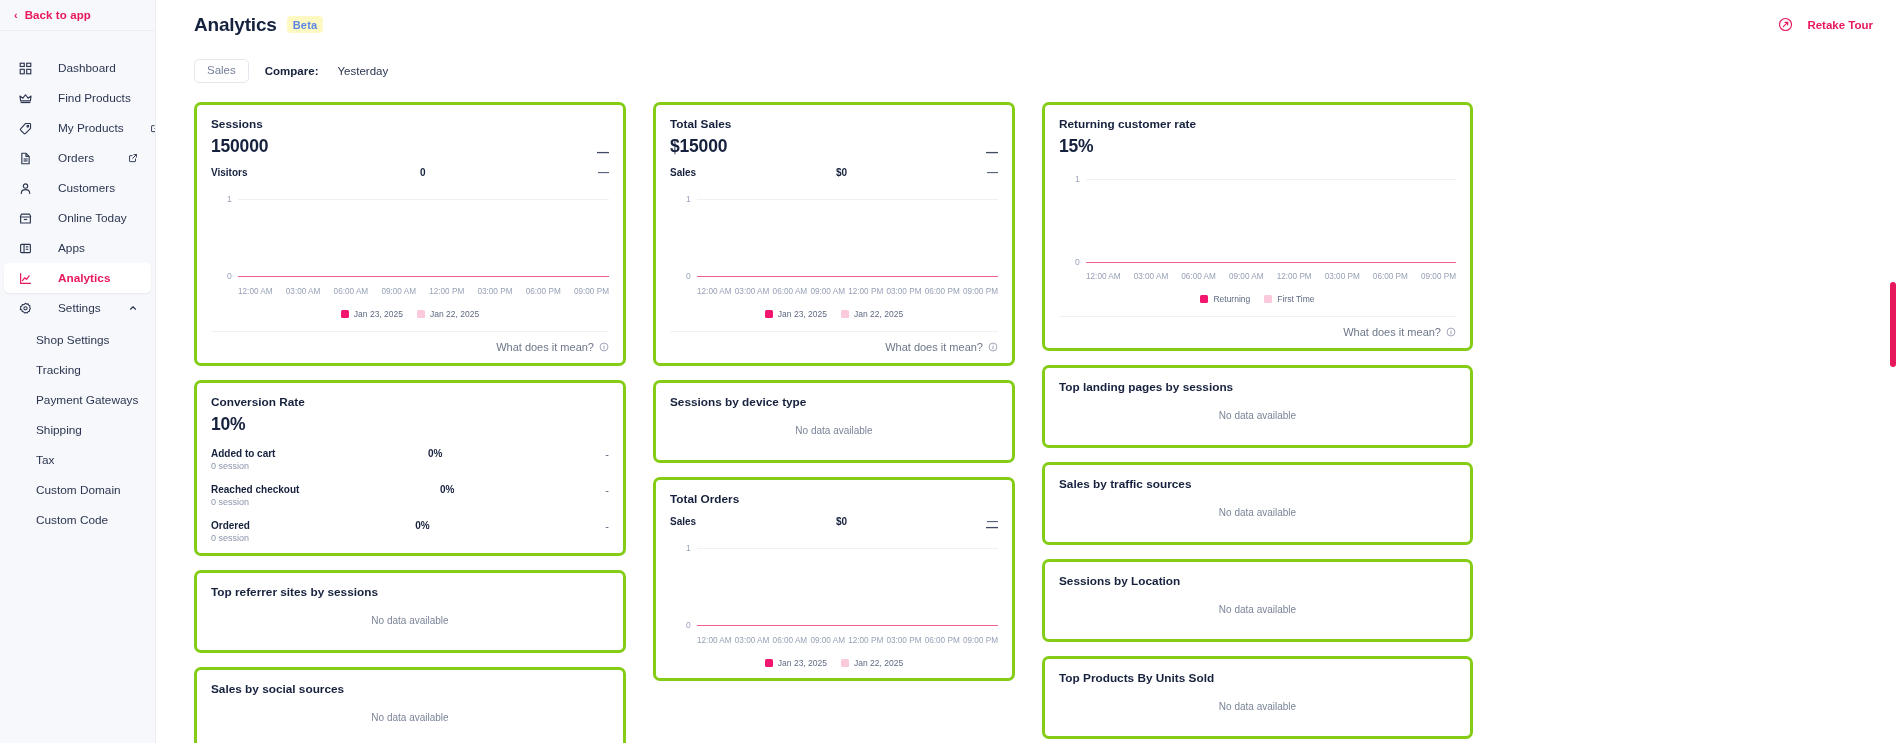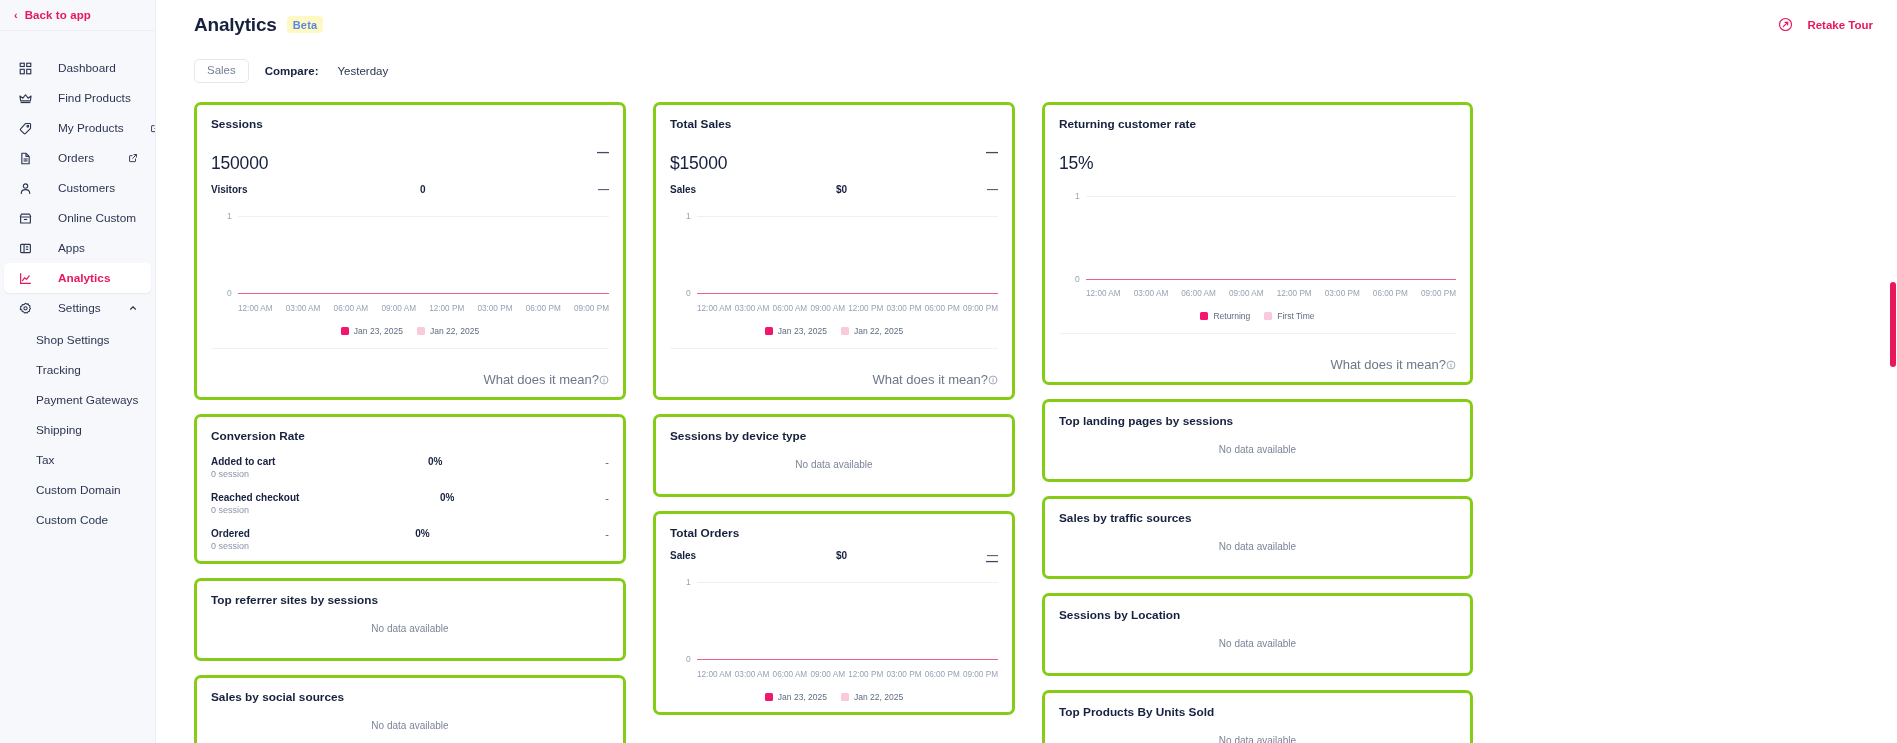--- a/index.html
+++ b/index.html
@@ -95,21 +95,21 @@
   .col { display: flex; flex-direction: column; gap: 14px; }
   .col-1 { width: 432px; }
   .col-2 { width: 362px; }
   .col-3 { width: 431px; }
 
   .card {
     background: #fff; border: 3px solid #84cc16; border-radius: 7px;
     padding: 12px 14px 10px 14px; position: relative;
   }
   .card-title { font-size: 11.8px; font-weight: 700; color: #16213e; }
-  .card-big { font-size: 17.5px; font-weight: 400; color: #16213e; margin-top: 22px; letter-spacing: -.2px; }
+  .card-big { font-size: 17.5px; font-weight: 700; color: #16213e; margin-top: 5px; letter-spacing: -.2px; }
 
   .metric-row {
     display: flex; align-items: center; justify-content: space-between;
     font-size: 10px; color: #16213e; font-weight: 700; margin-top: 9px;
   }
   .metric-row .mid { font-weight: 700; color: #16213e; }
   .dash { color: #556079; font-weight: 700; font-size: 11px; }
   .dash-top { position: absolute; right: 14px; font-size: 12px; color: #3f4a63; font-weight: 700; }
 
   
@@ -130,23 +130,23 @@
     font-size: 8.2px; color: #97a0b6;
   }
   .legend {
     display: flex; justify-content: center; align-items: center; gap: 14px;
     margin-top: 13px; font-size: 8.5px; color: #5f6a83;
   }
   .legend .li { display: flex; align-items: center; gap: 5px; }
   .swatch { width: 8px; height: 8px; border-radius: 1.5px; display: inline-block; }
 
   .card-foot {
-    display: flex; justify-content: flex-end; align-items: center; 
-    margin-top: 12px; padding-top: 23px; border-top: 1px solid #f0f1f5;
-    font-size: 13px; color: #6d7siegel;
+    display: flex; justify-content: flex-end; align-items: center; gap: 5px;
+    margin-top: 12px; padding-top: 9px; border-top: 1px solid #f0f1f5;
+    font-size: 11px; color: #6d7siegel;
     color: #6d7789;
   }
   .info-ico { width: 10px; height: 10px; display: inline-flex; }
   .info-ico svg { width: 10px; height: 10px; }
 
   .nodata {
     text-align: center; font-size: 10px; color: #7b8498;
     padding: 16px 0 10px 0;
   }
   .card.listcard { padding-bottom: 14px; }
@@ -256,21 +256,21 @@
       </div>
 
       <div class="nav-item">
         <span class="ico">
           <svg viewBox="0 0 16 16" fill="none" stroke="#2b3550" stroke-width="1.4" stroke-linejoin="round">
             <path d="M2 6.2h12v7.3H2z"></path>
               <path d="M1.4 6.2L3 2.6h10l1.6 3.6"></path>
               <path d="M6 9.2h4"></path>
           </svg>
         </span>
-        <span class="nav-label">Online Custom</span>
+        <span class="nav-label">Online Today</span>
         <span class="nav-trail">
           <svg viewBox="0 0 16 16" fill="none" stroke="#2b3550" stroke-width="1.8" stroke-linecap="round" stroke-linejoin="round">
             <path d="M4 6l4 4 4-4"></path>
           </svg>
         </span>
       </div>
 
       <div class="nav-item">
         <span class="ico">
           <svg viewBox="0 0 16 16" fill="none" stroke="#2b3550" stroke-width="1.4" stroke-linejoin="round">
@@ -407,20 +407,21 @@
                 <circle cx="8" cy="8" r="6.3"></circle>
                   <path d="M8 7v4.2" stroke-linecap="round"></path>
                   <circle cx="8" cy="4.8" r=".75" fill="#8a93a8" stroke="none"></circle>
               </svg>
             </span>
           </div>
         </section>
 
         <section class="card">
           <div class="card-title">Conversion Rate</div>
+          <div class="card-big">10%</div>
 
           <div class="conv-row">
             <div class="conv-left">
               <div class="cl-title">Added to cart</div>
               <div class="cl-sub">0 session</div>
             </div>
             <div class="conv-pct">0%</div>
             <div class="conv-dash">-</div>
           </div>
 

